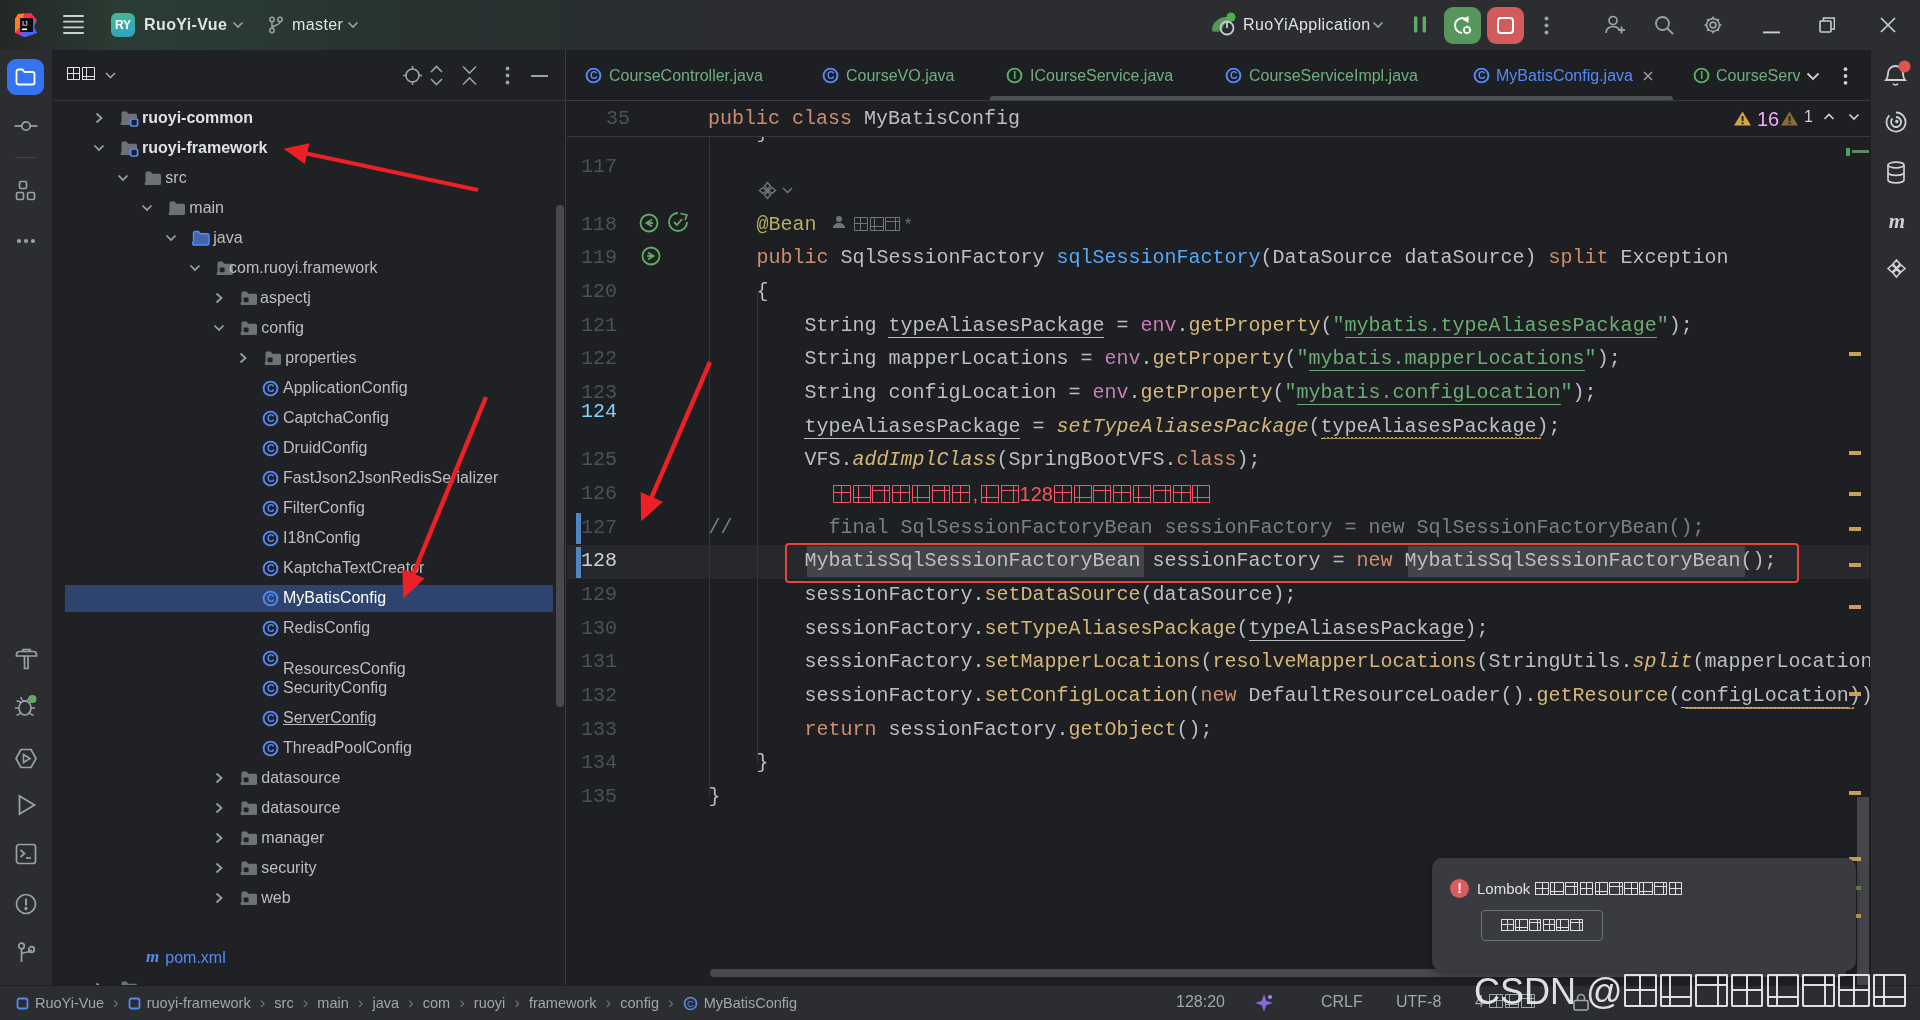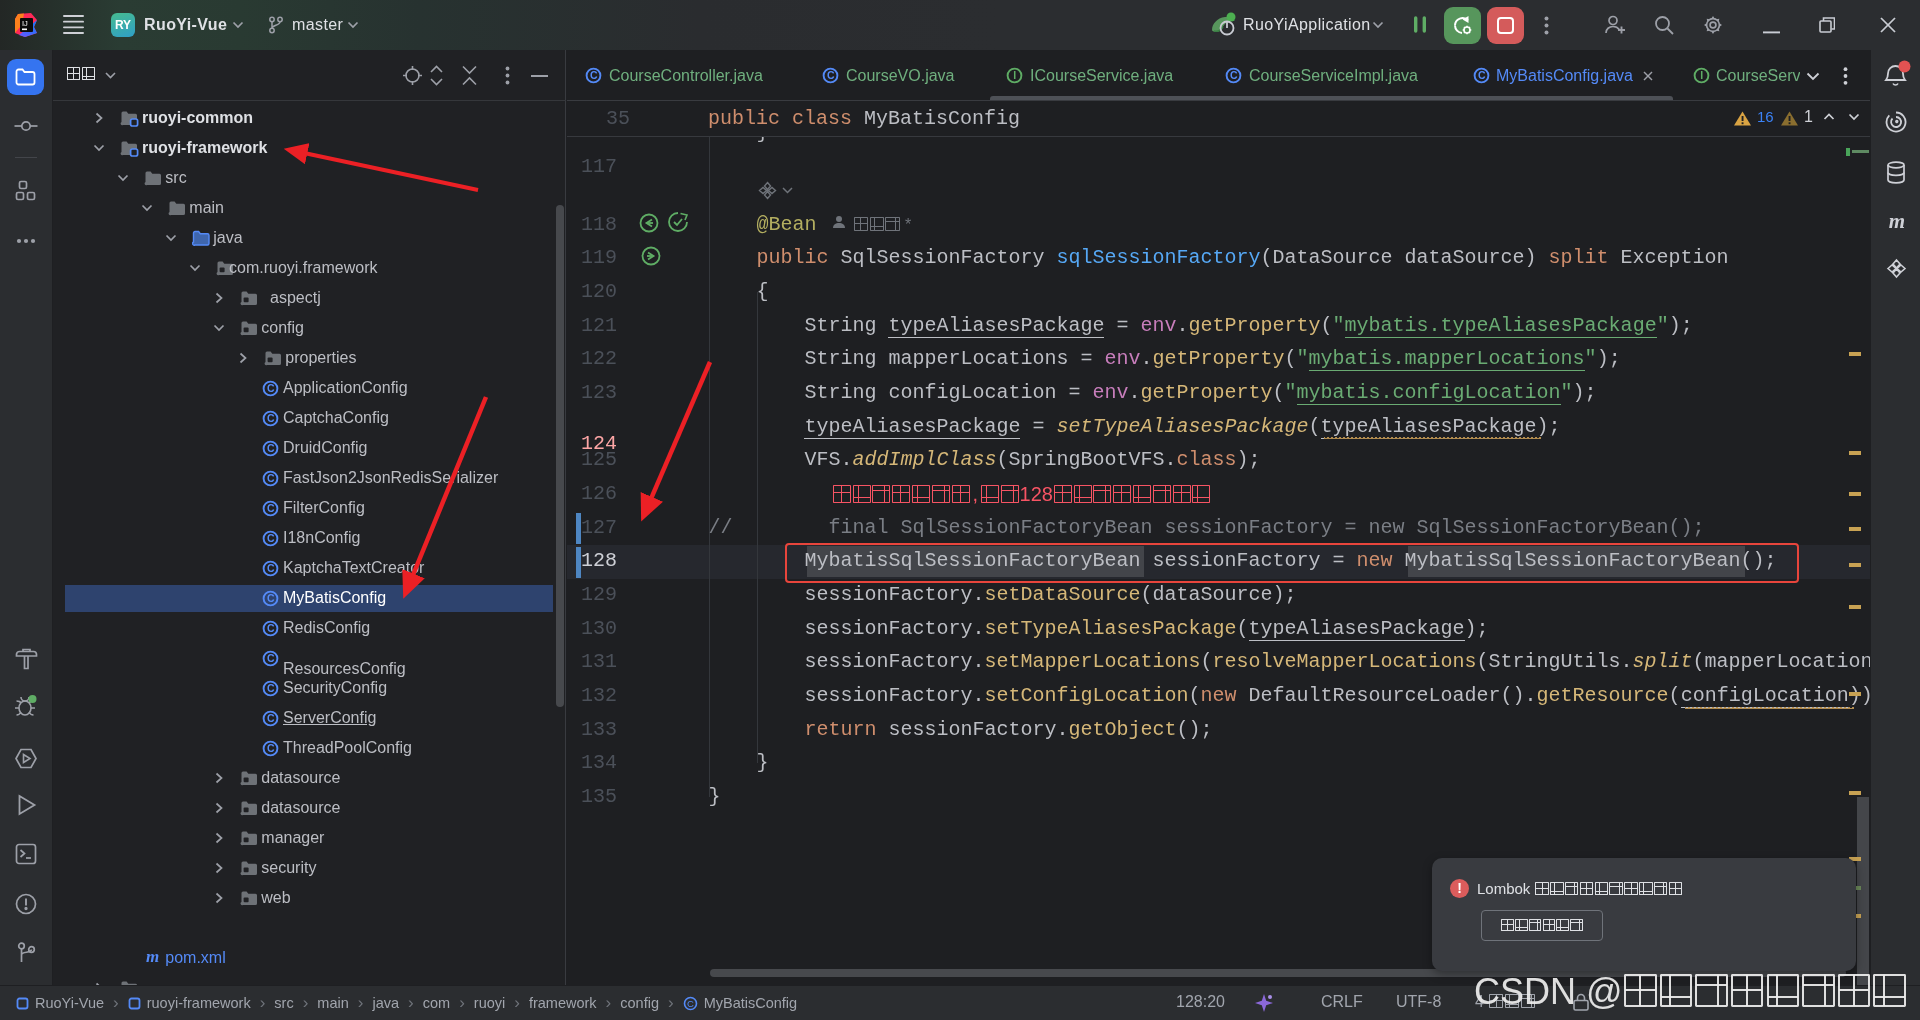--- a/index.html
+++ b/index.html
@@ -378,21 +378,21 @@
       <span class="lbl" style="left:176px;">com.ruoyi.framework</span>
     </div>
 <div class="trow" style="top:182px">
       <svg class="ch" style="left:162px" width="8" height="12" viewBox="0 0 8 12">
         <polyline points="1.5,1.5 6.5,6 1.5,10.5" fill="none" stroke="#9DA0A8" stroke-width="1.7"></polyline>
       </svg>
       <svg class="ico" style="left:186.6px" width="19" height="19" viewBox="0 0 19 19">
         <path d="M1.5 4a1.5 1.5 0 0 1 1.5-1.5h3.6l1.7 2.2h7.2A1.5 1.5 0 0 1 17 6.2v8.3a1.5 1.5 0 0 1-1.5 1.5H3A1.5 1.5 0 0 1 1.5 13z" fill="#6E7277"></path>
         <rect x="3.6" y="8.6" width="5" height="4.6" rx="1" fill="#202124"></rect>
       </svg>
-      <span class="lbl" style="left:217px;">aspectj</span>
+      <span class="lbl" style="left:207px;">aspectj</span>
     </div>
 <div class="trow" style="top:212px">
       <svg class="ch" style="left:160px;top:11px" width="12" height="8" viewBox="0 0 12 8">
         <polyline points="1.5,1.5 6,6 10.5,1.5" fill="none" stroke="#9DA0A8" stroke-width="1.7"></polyline>
       </svg>
       <svg class="ico" style="left:186.6px" width="19" height="19" viewBox="0 0 19 19">
         <path d="M1.5 4a1.5 1.5 0 0 1 1.5-1.5h3.6l1.7 2.2h7.2A1.5 1.5 0 0 1 17 6.2v8.3a1.5 1.5 0 0 1-1.5 1.5H3A1.5 1.5 0 0 1 1.5 13z" fill="#6E7277"></path>
         <rect x="3.6" y="8.6" width="5" height="4.6" rx="1" fill="#202124"></rect>
       </svg>
       <span class="lbl" style="left:208.3px;">config</span>
@@ -612,21 +612,21 @@
     <div style="position:absolute;left:423px;top:46px;width:683px;height:6px;background:#4E5157;border-radius:3px"></div>
   </div>
 <div class="a" id="sticky">
     <div style="position:absolute;left:0;top:0;width:63px;height:35px;font:20px 'Liberation Mono',monospace;line-height:35px;text-align:right;color:#4B5059">35</div>
     <div style="position:absolute;left:141px;top:0;height:35px;font:20px 'Liberation Mono',monospace;line-height:35px;white-space:pre"><span style="color:#CF8E6D">public class </span><span style="color:#BCBEC4">MyBatisConfig</span></div>
     <svg style="position:absolute;left:1166px;top:9px" width="19" height="17" viewBox="0 0 19 17">
       <path d="M9.5 1.5 L18 15.5 H1z" fill="#D9A343"></path>
       <rect x="8.6" y="6" width="1.9" height="5" fill="#1E1F22"></rect>
       <rect x="8.6" y="12.3" width="1.9" height="1.9" fill="#1E1F22"></rect>
     </svg>
-    <span style="position:absolute;left:1190px;top:7px;font-size:15px;color:#3b82f6">16</span>
+    <span style="position:absolute;left:1190px;top:7px;font-size:20px;color:#f0abfc">16</span>
     <svg style="position:absolute;left:1213px;top:9px" width="19" height="17" viewBox="0 0 19 17">
       <path d="M9.5 1.5 L18 15.5 H1z" fill="#8A6E2F"></path>
       <rect x="8.6" y="6" width="1.9" height="5" fill="#1E1F22"></rect>
       <rect x="8.6" y="12.3" width="1.9" height="1.9" fill="#1E1F22"></rect>
     </svg>
     <span style="position:absolute;left:1237px;top:7px;font-size:16px;color:#CED0D6">1</span>
     <svg style="position:absolute;left:1256px;top:12px" width="12" height="8" viewBox="0 0 12 8">
       <polyline points="1.5,6 6,1.5 10.5,6" fill="none" stroke="#CED0D6" stroke-width="1.7"></polyline>
     </svg>
     <svg style="position:absolute;left:1281px;top:12px" width="12" height="8" viewBox="0 0 12 8">
@@ -641,21 +641,21 @@
     <div style="position:absolute;left:9px;top:410px;width:4.5px;height:31px;background:#4E86C2"></div>
     <div style="position:absolute;left:239.8px;top:409px;width:337px;height:31px;background:#43454A"></div>
     <div style="position:absolute;left:841.3px;top:409px;width:337px;height:31px;background:#43454A"></div>
     <div class="ln" style="top:12.8px;color:#4B5059">117</div>
     <div class="ln" style="top:70.7px;color:#4B5059">118</div>
     <div class="ln" style="top:104.4px;color:#4B5059">119</div>
     <div class="ln" style="top:138px;color:#4B5059">120</div>
     <div class="ln" style="top:171.7px;color:#4B5059">121</div>
     <div class="ln" style="top:205.3px;color:#4B5059">122</div>
     <div class="ln" style="top:239px;color:#4B5059">123</div>
-    <div class="ln" style="top:290px;color:#fca5a5">124</div>
+    <div class="ln" style="top:258px;color:#7dd3fc">124</div>
     <div class="ln" style="top:306.3px;color:#4B5059">125</div>
     <div class="ln" style="top:340px;color:#4B5059">126</div>
     <div class="ln" style="top:373.7px;color:#4B5059">127</div>
     <div class="ln" style="top:407.3px;color:#CED0D6">128</div>
     <div class="ln" style="top:441px;color:#4B5059">129</div>
     <div class="ln" style="top:474.7px;color:#4B5059">130</div>
     <div class="ln" style="top:508.3px;color:#4B5059">131</div>
     <div class="ln" style="top:542px;color:#4B5059">132</div>
     <div class="ln" style="top:575.7px;color:#4B5059">133</div>
     <div class="ln" style="top:609.3px;color:#4B5059">134</div>

